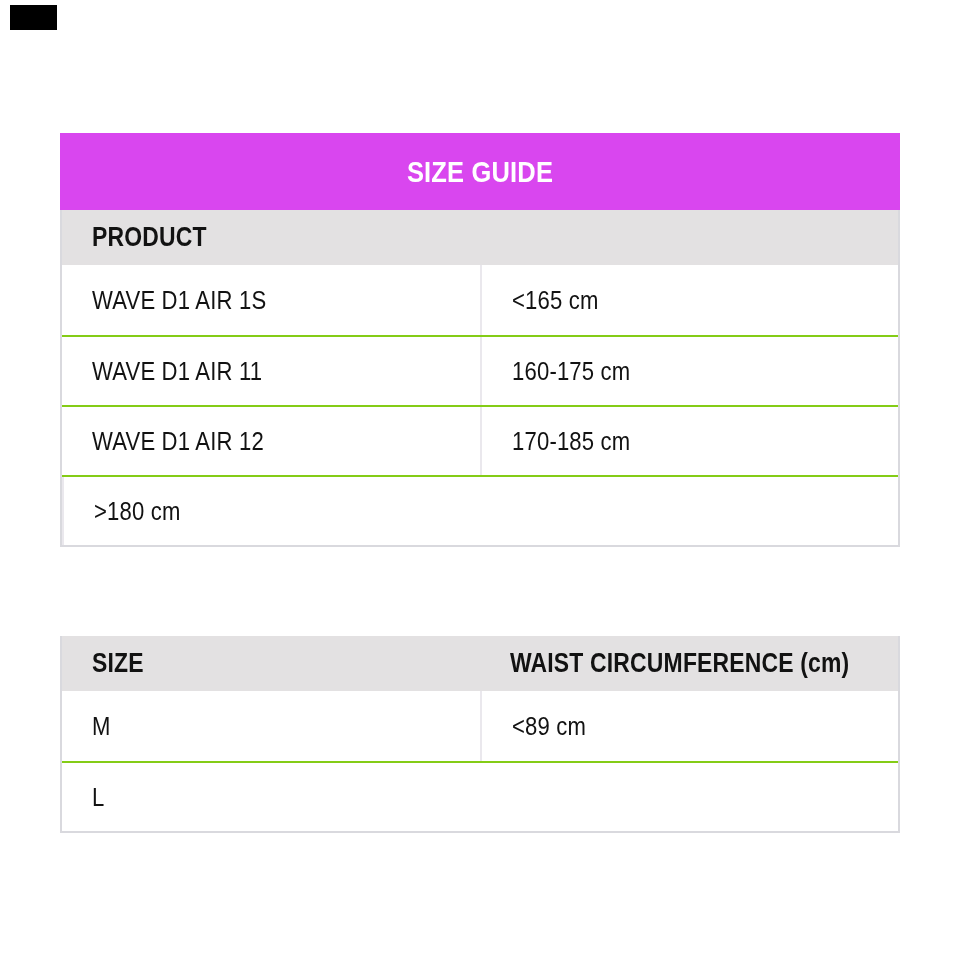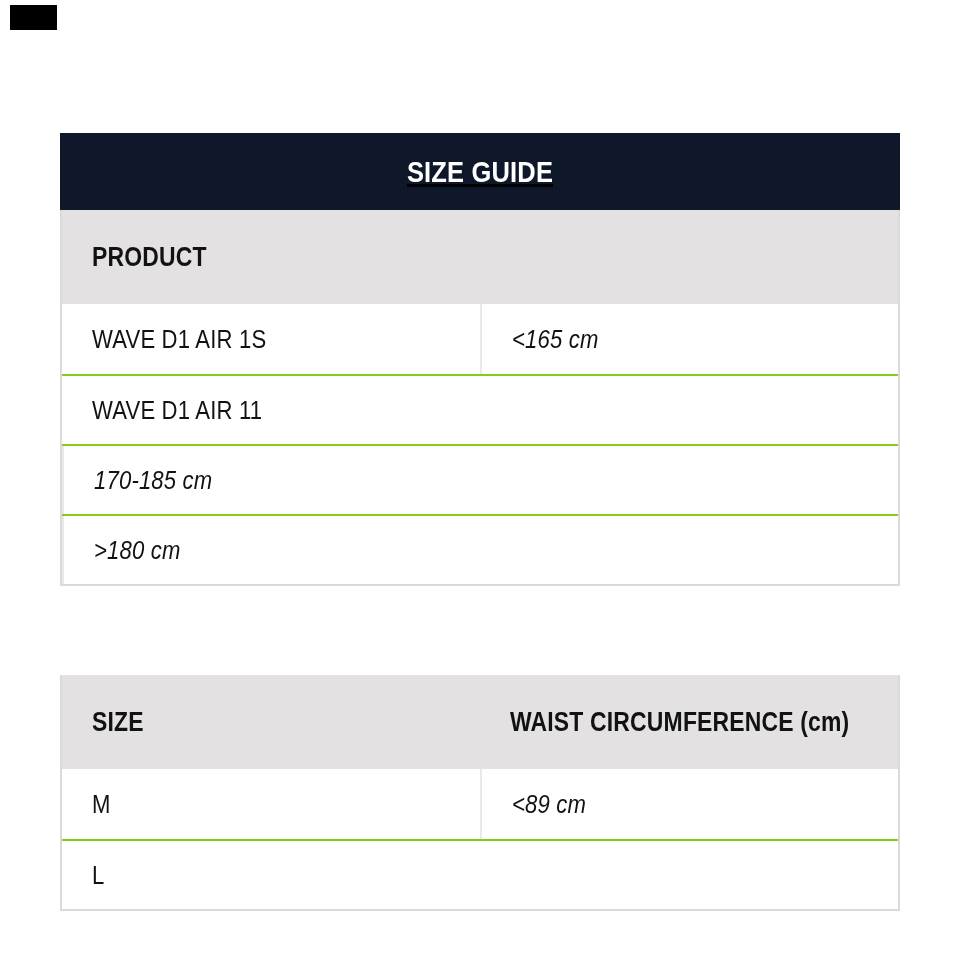--- a/index.html
+++ b/index.html
@@ -40,54 +40,54 @@
     border-right: 2px solid #D9D9DE;
     border-bottom: 2px solid #D9D9DE;
     background: #ffffff;
   }
   .tr {
     display: flex;
     align-items: center;
     height: 70px;
   }
   .tr.head {
-    height: 94px;
+    height: 55px;
     background: #E3E1E2;
     align-items: center;
   }
   .tr + .tr:not(.head) { border-top: 2px solid #84cc16; }
   .tr.head + .tr { border-top: none; }
   .td {
     width: 50%;
     height: 100%;
     display: flex;
     align-items: center;
     padding-left: 30px;
   }
-  .tr:not(.head) .td.c2 { border-left: 2px solid #EAE8ED; font-style: italic; }
+  .tr:not(.head) .td.c2 { border-left: 2px solid #EAE8ED; }
   .ct {
     display: inline-block;
     transform: scaleX(0.85);
     transform-origin: 0 50%;
     white-space: nowrap;
     font-size: 26px;
     color: #121212;
     letter-spacing: 0.2px;
   }
   .tr.head .ct { font-weight: bold; font-size: 27px; }
   .gap { height: 41px; }
 </style>
 </head>
 <body>
 
 <div class="corner-block" style="background: rgb(0, 0, 0);"></div>
 
 <div class="guide">
 
-  <div class="banner" style="background: #0f172a; text-decoration: underline;">
+  <div class="banner" style="background: #d946ef;">
     <span class="ct">SIZE GUIDE</span>
   </div>
 
   <div class="table">
     <div class="tr head" style="background: rgb(227, 225, 226);">
       <div class="td c1">
         <span class="ct">PRODUCT</span>
       </div>
     </div>
     <div class="tr">
@@ -95,22 +95,28 @@
         <span class="ct">WAVE D1 AIR 1S</span>
       </div>
       <div class="td c2">
         <span class="ct">&lt;165 cm</span>
       </div>
     </div>
     <div class="tr">
       <div class="td c1">
         <span class="ct">WAVE D1 AIR 11</span>
       </div>
+      <div class="td c2">
+        <span class="ct">160-175 cm</span>
+      </div>
     </div>
     <div class="tr">
+      <div class="td c1">
+        <span class="ct">WAVE D1 AIR 12</span>
+      </div>
       <div class="td c2">
         <span class="ct">170-185 cm</span>
       </div>
     </div>
     <div class="tr">
       <div class="td c2">
         <span class="ct">&gt;180 cm</span>
       </div>
     </div>
   </div>

